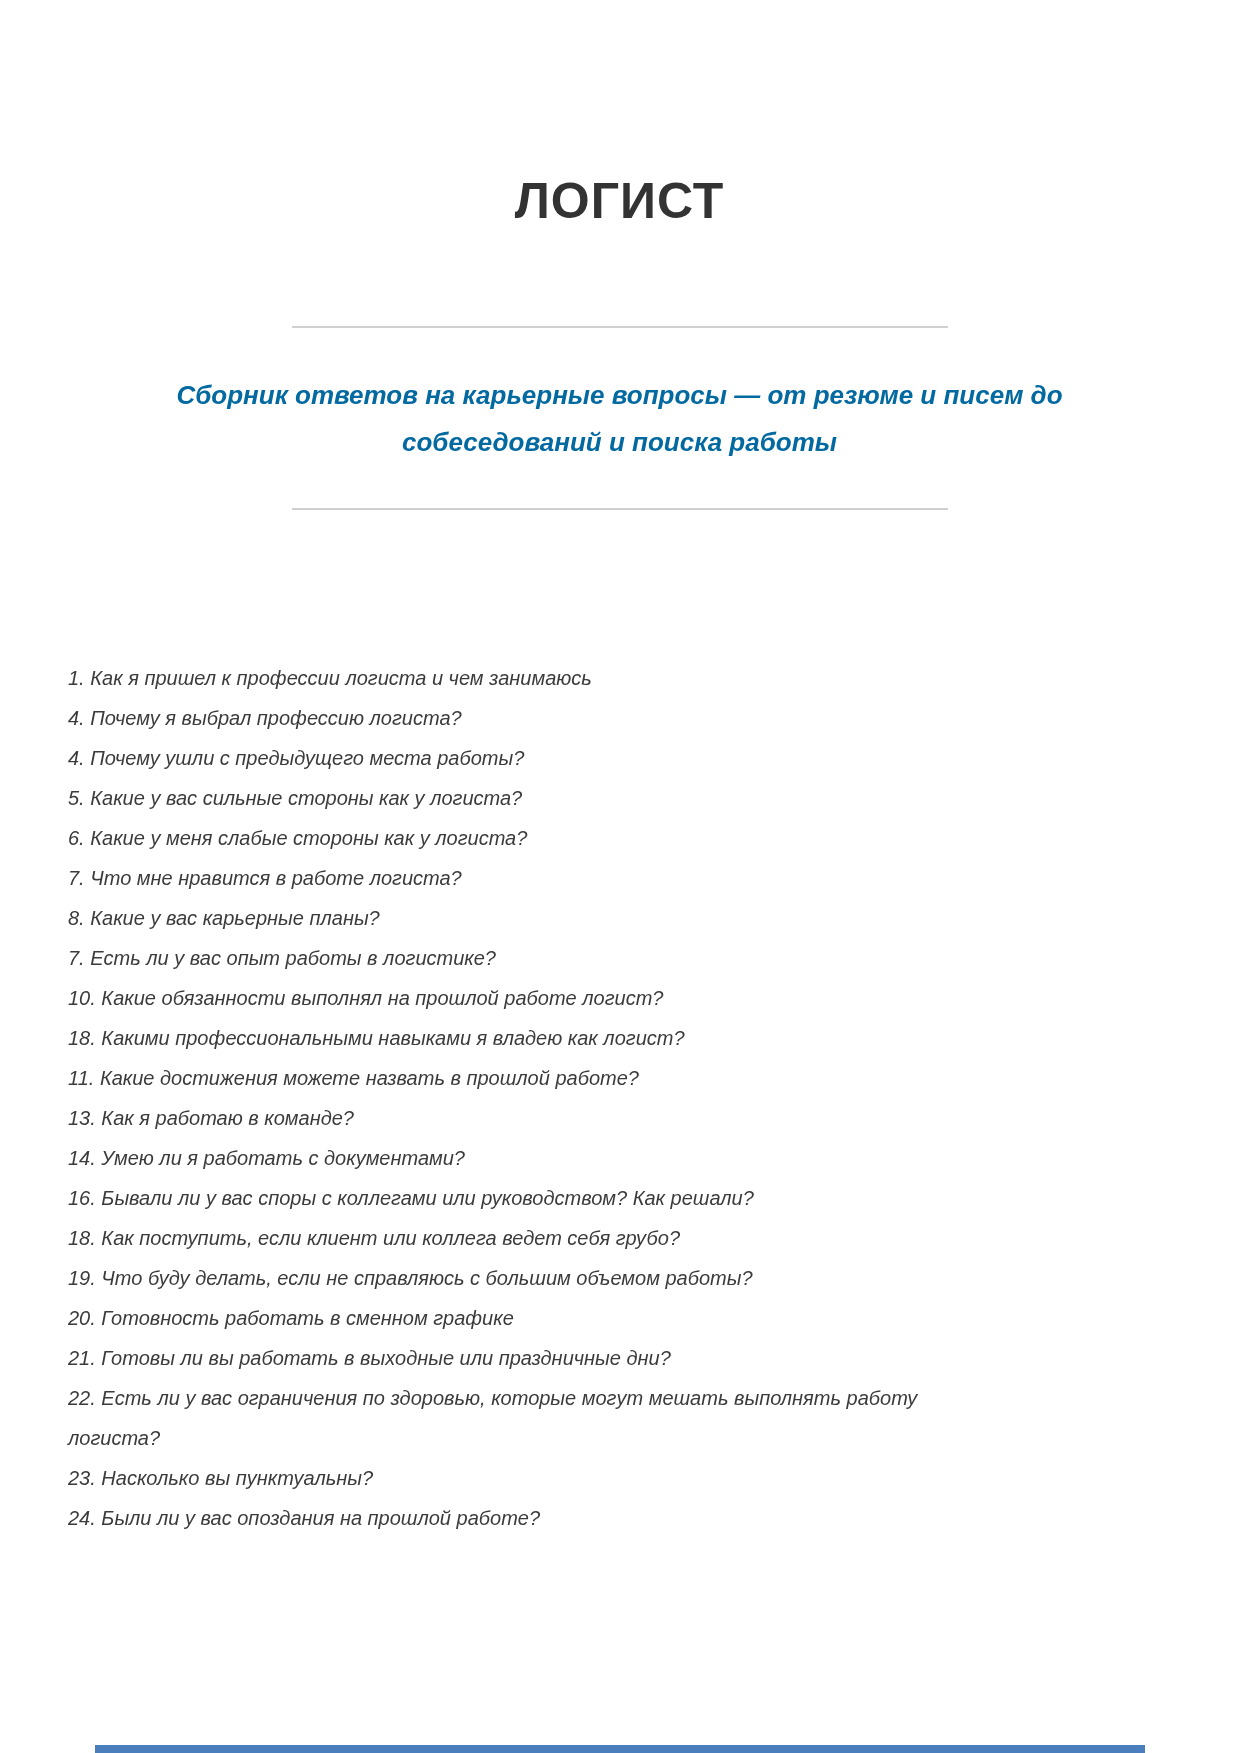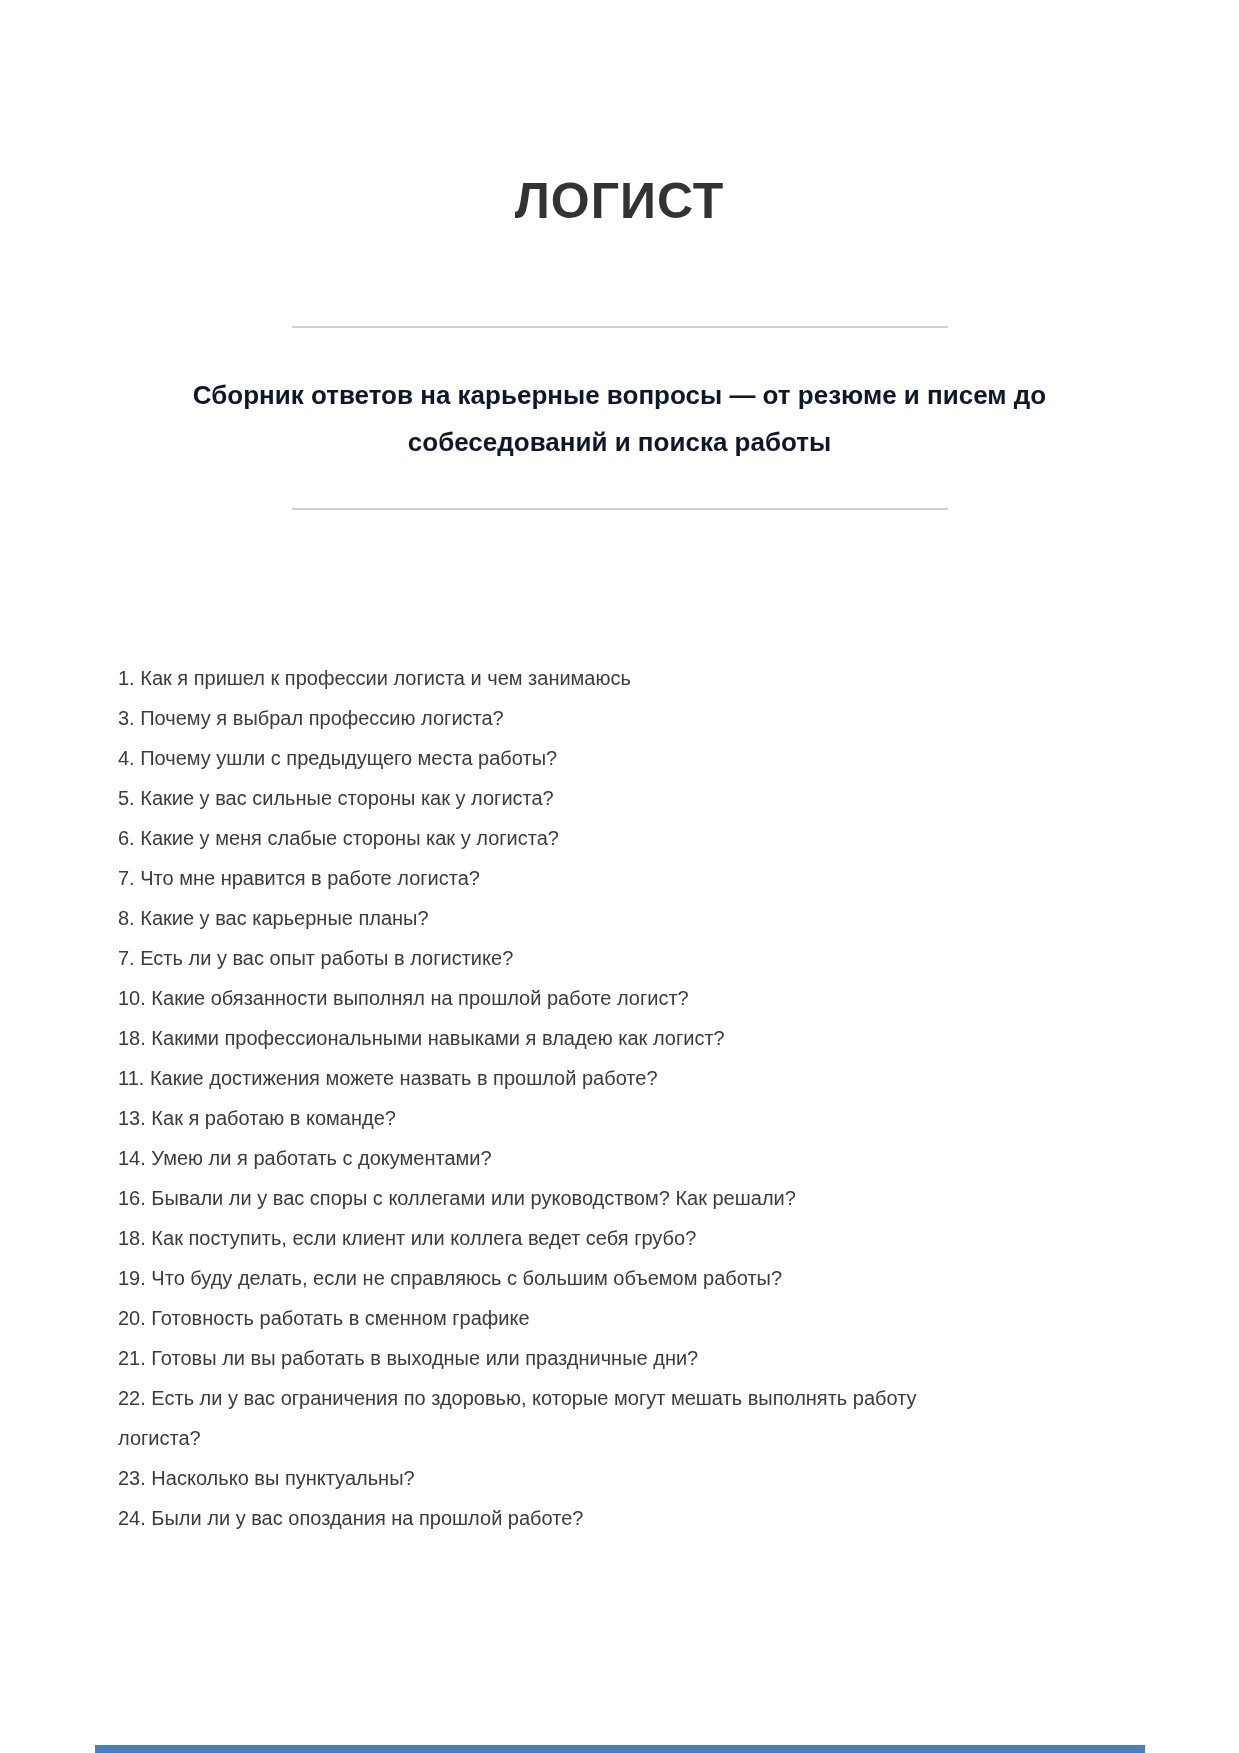--- a/index.html
+++ b/index.html
@@ -32,26 +32,28 @@
   }
   .divider-top { margin-top: 96px; }
   .divider-bottom { margin-top: 42px; }
   .subtitle {
     margin: 44px auto 0 auto;
     max-width: 900px;
     text-align: center;
     font-size: 26px;
     font-weight: 700;
     line-height: 47px;
-    color: #0f172a;
+    color: #0369a1;
+    font-style: italic;
   }
   .toc {
     margin-top: 148px;
-    padding-left: 118px;
+    padding-left: 68px;
     max-width: 968px;
+    font-style: italic;
   }
   .toc p {
     font-size: 20px;
     line-height: 40px;
     font-weight: 400;
     color: #3b3b3b;
   }
   .accent-bar {
     position: absolute;
     left: 95px;
@@ -69,21 +71,21 @@
   <h1 class="title">ЛОГИСТ</h1>
 
   <hr class="divider divider-top">
 
   <h2 class="subtitle">Сборник ответов на карьерные вопросы — от резюме и писем до собеседований и поиска работы</h2>
 
   <hr class="divider divider-bottom">
 
   <div class="toc">
       <p>1. Как я пришел к профессии логиста и чем занимаюсь</p>
-      <p>3. Почему я выбрал профессию логиста?</p>
+      <p>4. Почему я выбрал профессию логиста?</p>
       <p>4. Почему ушли с предыдущего места работы?</p>
       <p>5. Какие у вас сильные стороны как у логиста?</p>
       <p>6. Какие у меня слабые стороны как у логиста?</p>
       <p>7. Что мне нравится в работе логиста?</p>
       <p>8. Какие у вас карьерные планы?</p>
       <p>7. Есть ли у вас опыт работы в логистике?</p>
       <p>10. Какие обязанности выполнял на прошлой работе логист?</p>
       <p>18. Какими профессиональными навыками я владею как логист?</p>
       <p>11. Какие достижения можете назвать в прошлой работе?</p>
       <p>13. Как я работаю в команде?</p>

